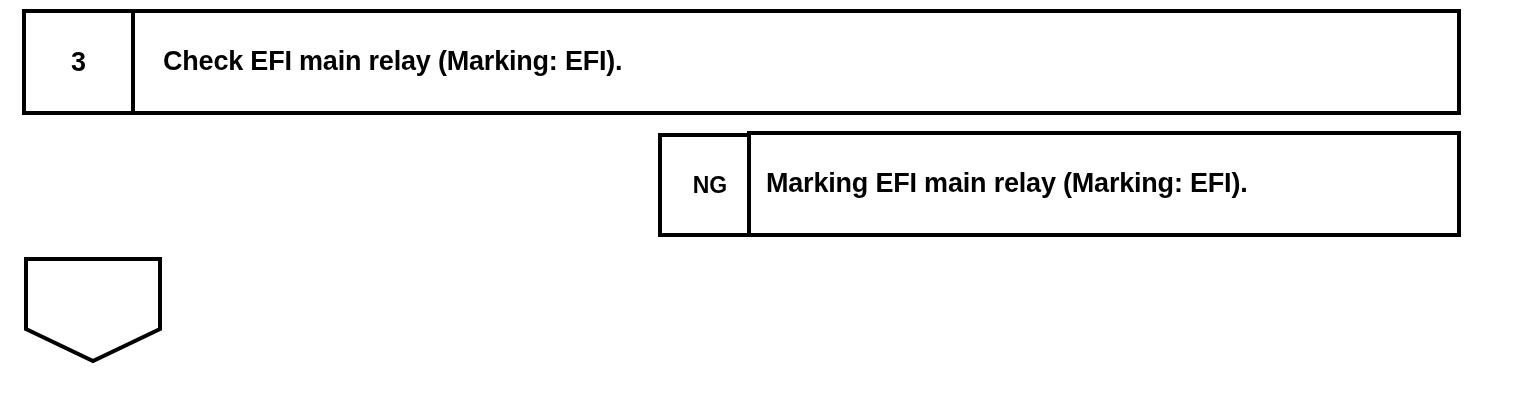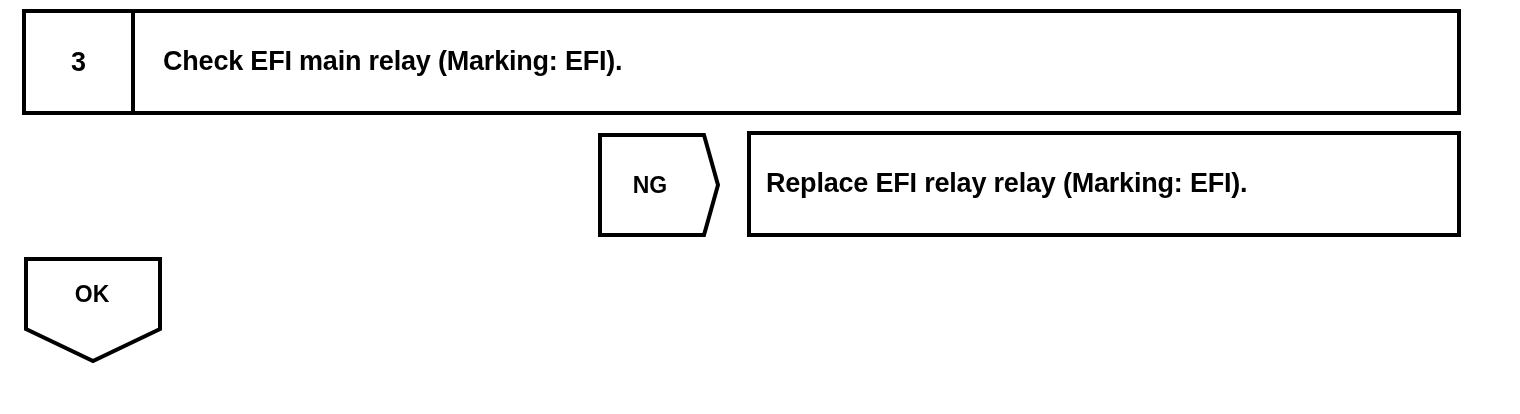--- a/index.html
+++ b/index.html
@@ -64,21 +64,21 @@
     font-size: 27px;
     font-weight: bold;
     line-height: 1.1;
     letter-spacing: -0.2px;
     white-space: nowrap;
   }
 
   
   .branch-ng {
     position: absolute;
-    left: 596px;
+    left: 656px;
     top: 131px;
     width: 124px;
     height: 108px;
   }
   .branch-ng svg {
     position: absolute;
     left: 0;
     top: 0;
     display: block;
   }
@@ -165,23 +165,22 @@
   </div>
 
   <div class="branch-ng">
     <svg width="124" height="108" viewBox="0 0 124 108">
       <polygon points="4,4 108,4 122,54 108,104 4,104" fill="#ffffff" stroke="#000000" stroke-width="4" stroke-linejoin="miter"></polygon>
     </svg>
     <span class="branch-ng-label">NG</span>
   </div>
 
   <div class="action-box">
-    <span class="action-text">Replace EFI relay relay (Marking: EFI).</span>
+    <span class="action-text">Marking EFI main relay (Marking: EFI).</span>
   </div>
 
   <div class="branch-ok">
     <svg width="142" height="110" viewBox="0 0 142 110">
       <polygon points="4,4 138,4 138,74 71,106 4,74" fill="#ffffff" stroke="#000000" stroke-width="4" stroke-linejoin="miter"></polygon>
     </svg>
-    <span class="branch-ok-label">OK</span>
   </div>
 
 </div>
 
 </body></html>

